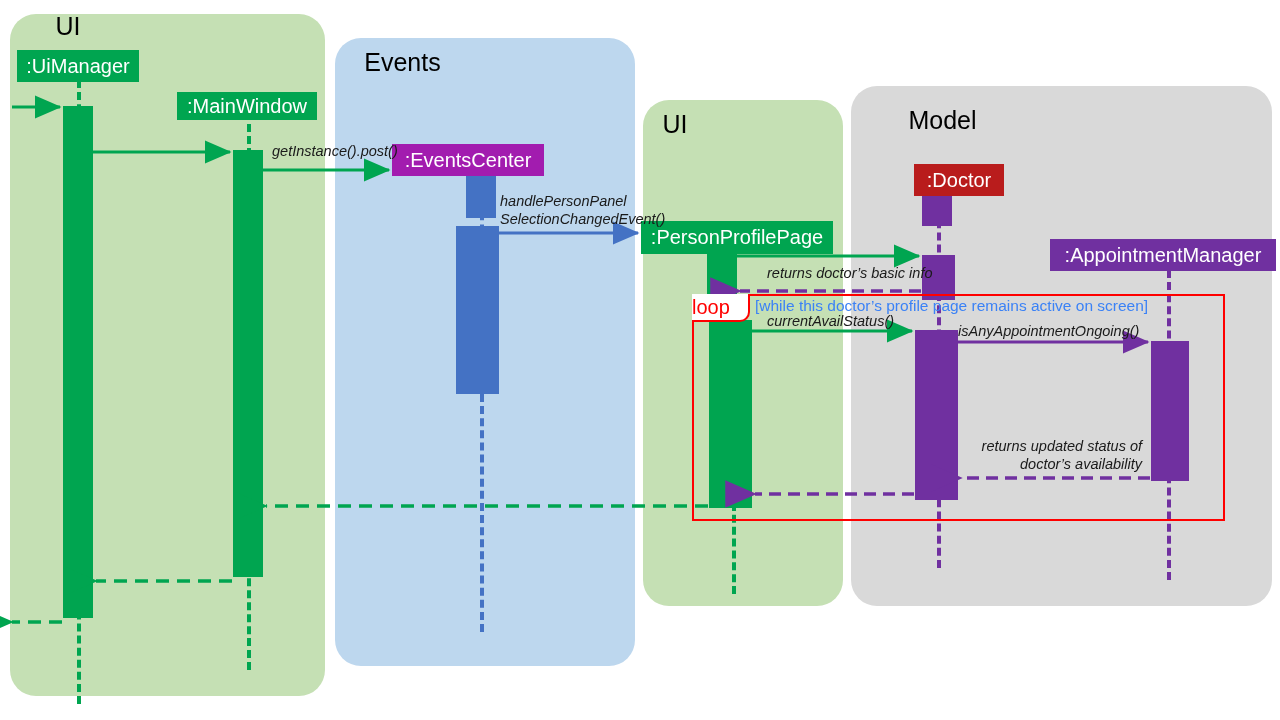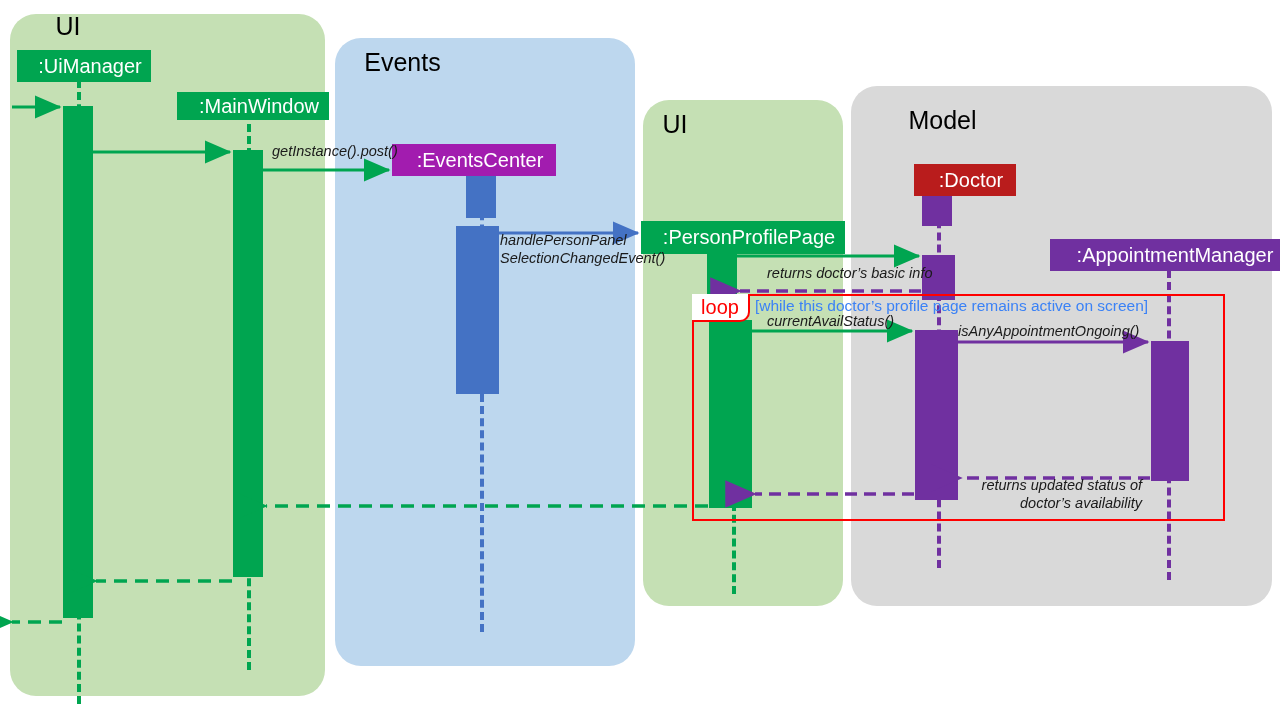--- a/index.html
+++ b/index.html
@@ -36,57 +36,56 @@
   .lifebox {
     position: absolute;
     color: #ffffff;
     font-family: "Liberation Sans", sans-serif;
     font-size: 20px;
     display: flex;
     align-items: center;
     justify-content: center;
     white-space: nowrap;
     letter-spacing: 0px;
-    padding-left: 12px;
   }
   .activation {
     position: absolute;
   }
   .lifeline {
     position: absolute;
     width: 0;
     border-left-style: dashed;
     border-left-width: 4px;
   }
   .msglabel {
     position: absolute;
     font-family: "Liberation Sans", sans-serif;
     font-style: italic;
     font-size: 14.5px;
     color: #1a1a1a;
     white-space: nowrap;
     line-height: 17px;
   }
-  .msglabel.two-line { line-height: 18px; margin-top: 39px; }
+  .msglabel.two-line { line-height: 18px; }
   .loopbox {
     position: absolute;
     border: 2px solid #ff0000;
     background: transparent;
     box-sizing: border-box;
   }
   .looptag {
     position: absolute;
     border: 2px solid #ff0000;
     background: #ffffff;
     color: #ff0000;
     font-family: "Liberation Sans", sans-serif;
     font-size: 20px;
     display: flex;
     align-items: center;
-    justify-content: center;
+    justify-content: flex-start;
     box-sizing: border-box;
     border-top: none;
     border-left: none;
     border-bottom-right-radius: 10px;
   }
   .loopcond {
     position: absolute;
     color: #3b82f6;
     font-family: "Liberation Sans", sans-serif;
     font-size: 15.5px;

